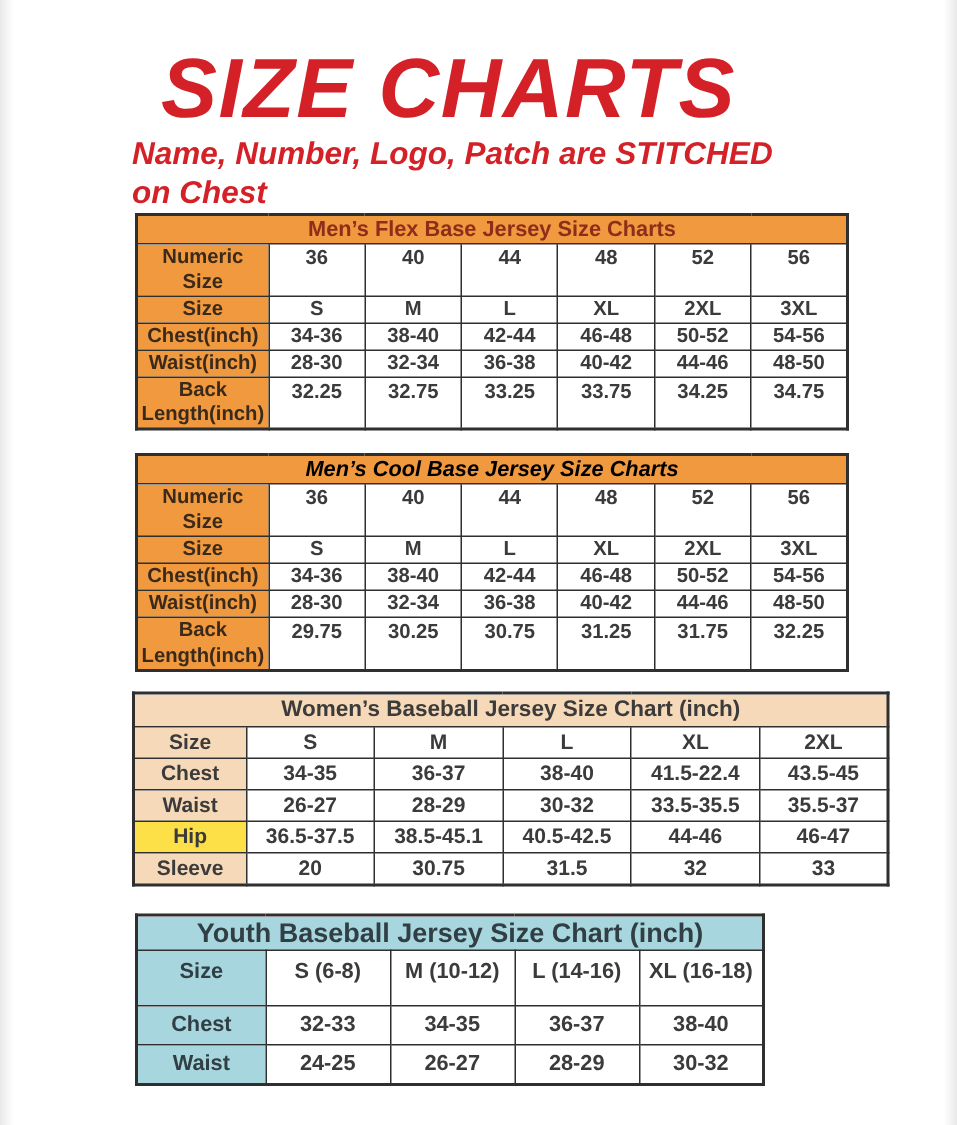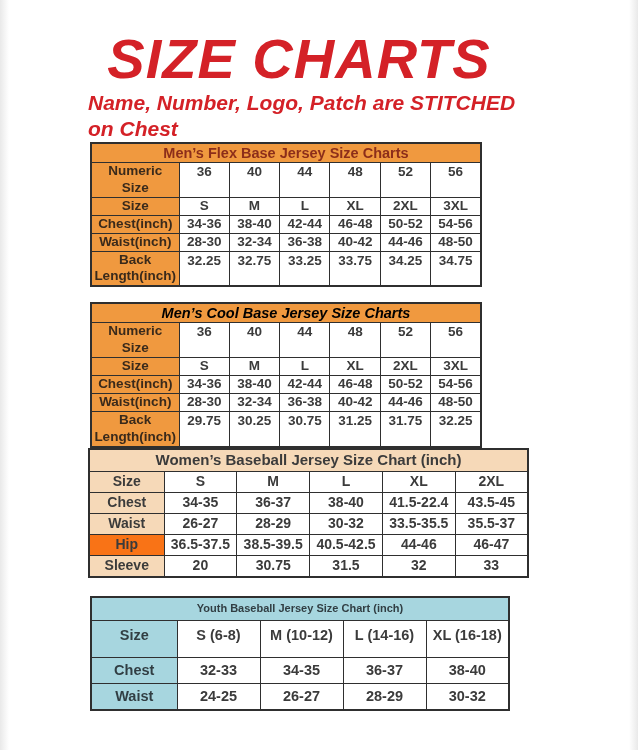--- a/index.html
+++ b/index.html
@@ -30,36 +30,36 @@
     border:1px solid var(--border);
     text-align:center; vertical-align:middle;
     font-weight:bold; color:var(--data-text);
     padding:0; line-height:1.25;
     white-space:pre-line;
     overflow:hidden;
   }
   .size-table .t-title { font-weight:bold; }
 
   
-  .mens { width:392px; margin:0 0 0 90px;border-radius:14px; }
+  .mens { width:476px; margin:0 0 0 90px;border-radius:14px; }
   .mens td { height:16px; font-size:13.5px; }
   .mens .t-title { height:16px; font-size:14.5px; }
   .mens tr.tall td { height:31px; vertical-align:top; padding-top:1px; }
   .mens tr.tall td.t-label { vertical-align:middle; padding-top:0; }
   .mens-2 { margin-top:15px; }
 
   
-  .womens { width:441px; margin:0 0 0 88px; }
+  .womens { width:505px; margin:13px 0 0 88px; }
   .womens td { height:20px; font-size:14px; }
   .womens .t-title { height:21px; font-size:15px; }
 
   
   .youth { width:420px; margin:18px 0 0 90px; }
   .youth td { height:25px; font-size:14.5px; }
-  .youth .t-title { height:22px; font-size:11px; }
+  .youth .t-title { height:22px; font-size:18px; }
   .youth tr.tall td { height:31px; vertical-align:top; padding-top:5px; }
 </style>
 </head>
 <body>
 
 <div class="page">
 
   <h1 class="page-title">SIZE CHARTS</h1>
 
   <p class="page-subtitle"><span>Name, Number, Logo, Patch are STITCHED</span><br><span>on Chest</span></p>
@@ -223,23 +223,23 @@
         </tr>
         <tr>
           <td class="t-label" style="background: rgb(246, 217, 184); color: rgb(59, 59, 59);">Waist</td>
           <td class="t-val">26-27</td>
           <td class="t-val">28-29</td>
           <td class="t-val">30-32</td>
           <td class="t-val">33.5-35.5</td>
           <td class="t-val">35.5-37</td>
         </tr>
         <tr>
-          <td class="t-label" style="background: #f97316; color: rgb(59, 59, 59);">Hip</td>
+          <td class="t-label" style="background: #fde047; color: rgb(59, 59, 59);">Hip</td>
           <td class="t-val">36.5-37.5</td>
-          <td class="t-val">38.5-39.5</td>
+          <td class="t-val">38.5-45.1</td>
           <td class="t-val">40.5-42.5</td>
           <td class="t-val">44-46</td>
           <td class="t-val">46-47</td>
         </tr>
         <tr>
           <td class="t-label" style="background: rgb(246, 217, 184); color: rgb(59, 59, 59);">Sleeve</td>
           <td class="t-val">20</td>
           <td class="t-val">30.75</td>
           <td class="t-val">31.5</td>
           <td class="t-val">32</td>

